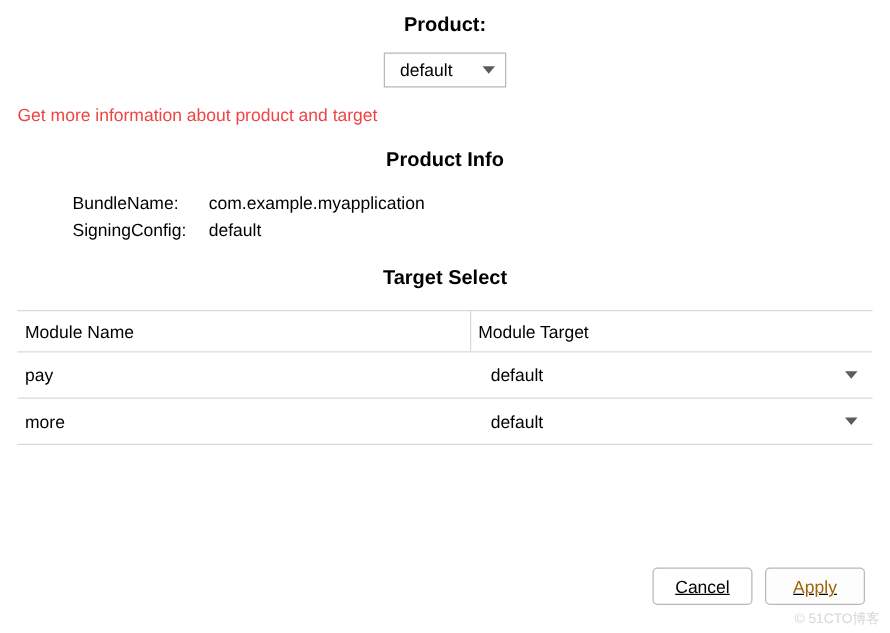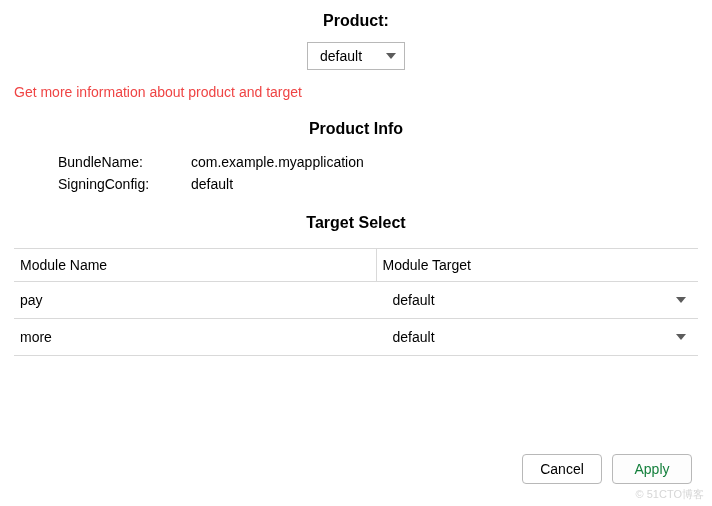--- a/index.html
+++ b/index.html
@@ -69,21 +69,21 @@
       flex: 1;
       height: 1px;
       background: #cfcfcf;
     }
     .info-grid {
       margin-left: 44px;
       margin-bottom: 22px;
     }
     .info-row {
       display: flex;
-      gap: 25px;
+      gap: 1px;
       margin-bottom: 6px;
     }
     .info-key {
       min-width: 108px;
     }
     .target-section {
       margin-top: 4px;
     }
     .table {
       width: 100%;
@@ -134,35 +134,36 @@
       border-left: 5px solid transparent;
       border-right: 5px solid transparent;
       border-top: 6px solid #5c5c5c;
     }
     .footer {
       position: absolute;
       right: 20px;
       bottom: 22px;
       display: flex;
       gap: 10px;
+      text-decoration: underline;
     }
     .btn {
       min-width: 80px;
       height: 30px;
       border: 1px solid #b8b8b8;
       background: #fff;
       border-radius: 4px;
       cursor: pointer;
       font-size: 14px;
       display: inline-flex;
       align-items: center;
       justify-content: center;
     }
     .btn.disabled {
-      color: #15803d;
+      color: #a16207;
       cursor: default;
       background: #fdfdfd;
     }
     .watermark {
       position: absolute;
       right: 8px;
       bottom: 4px;
       color: #d6d6d6;
       font-size: 11px;
       pointer-events: none;

